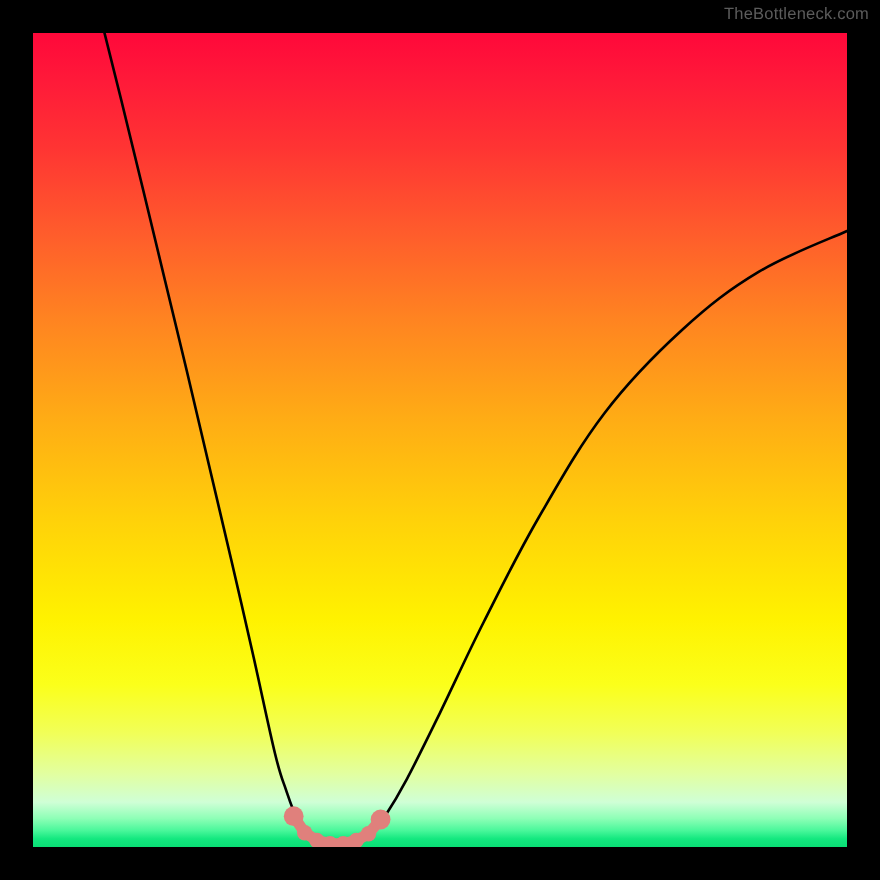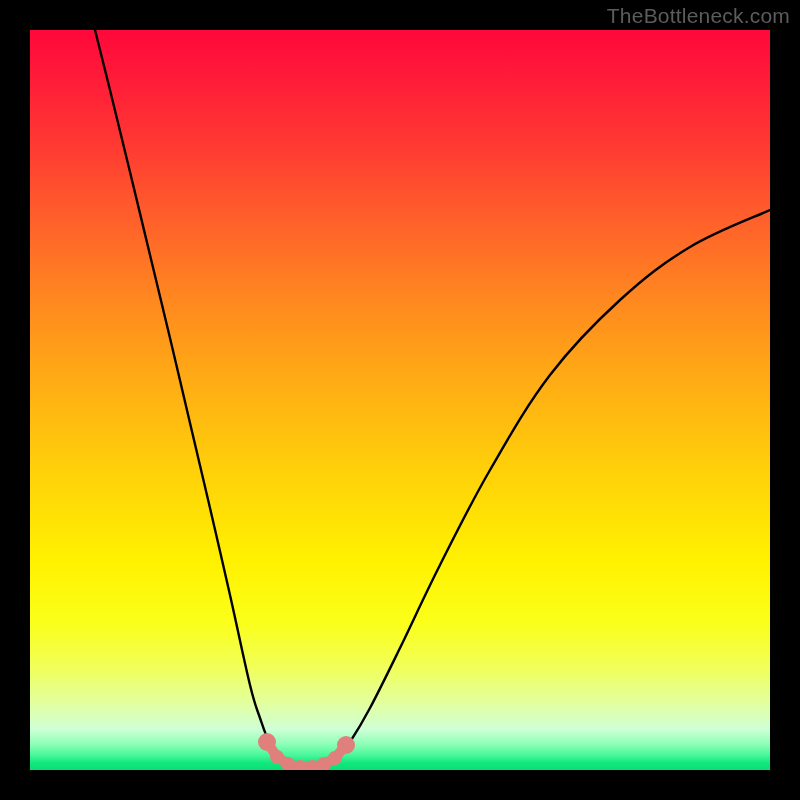--- a/index.html
+++ b/index.html
@@ -58,21 +58,21 @@
     left: 0;
     top: 0;
     width: 740px;
     height: 740px;
   }
   .attrib {
     position: absolute;
     top: 4px;
     right: 10px;
     color: #5c5c5c;
-    font-size: 21px;
+    font-size: 15px;
     font-weight: 500;
     letter-spacing: 0.2px;
   }
 </style>
 </head>
 <body>
 
 <div class="frame">
   <div class="plot">
     <div class="gradient"></div>

